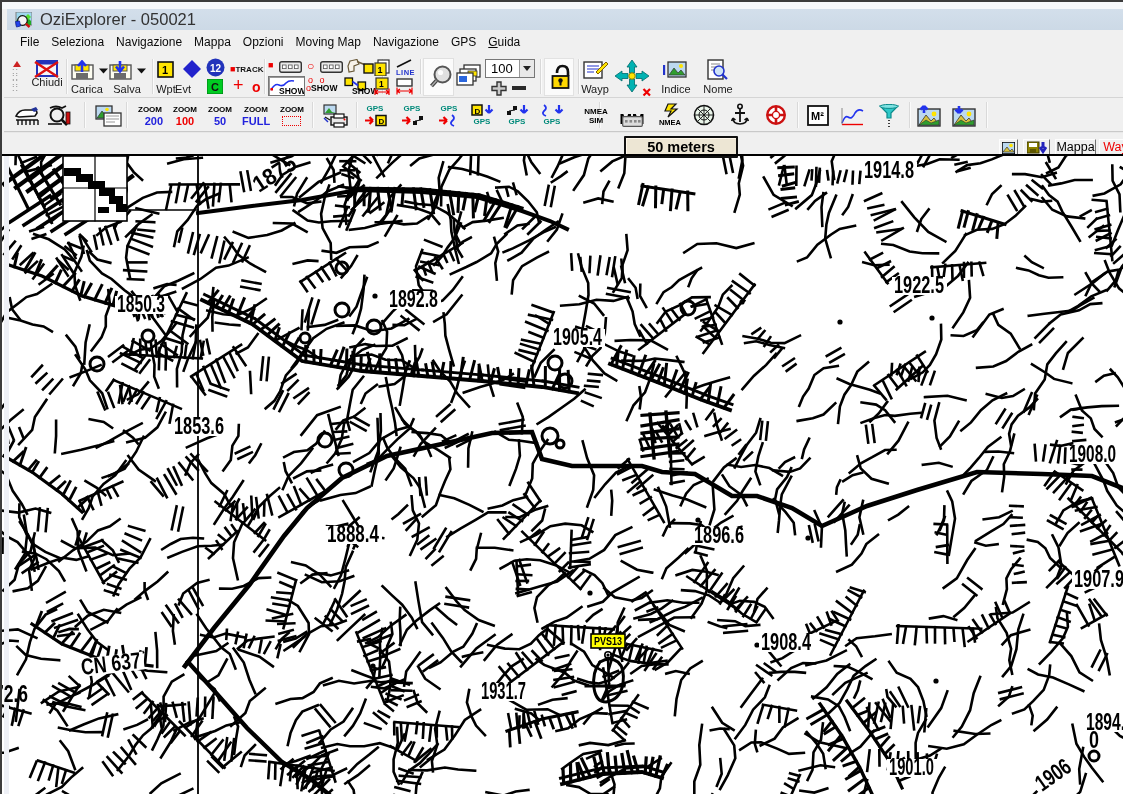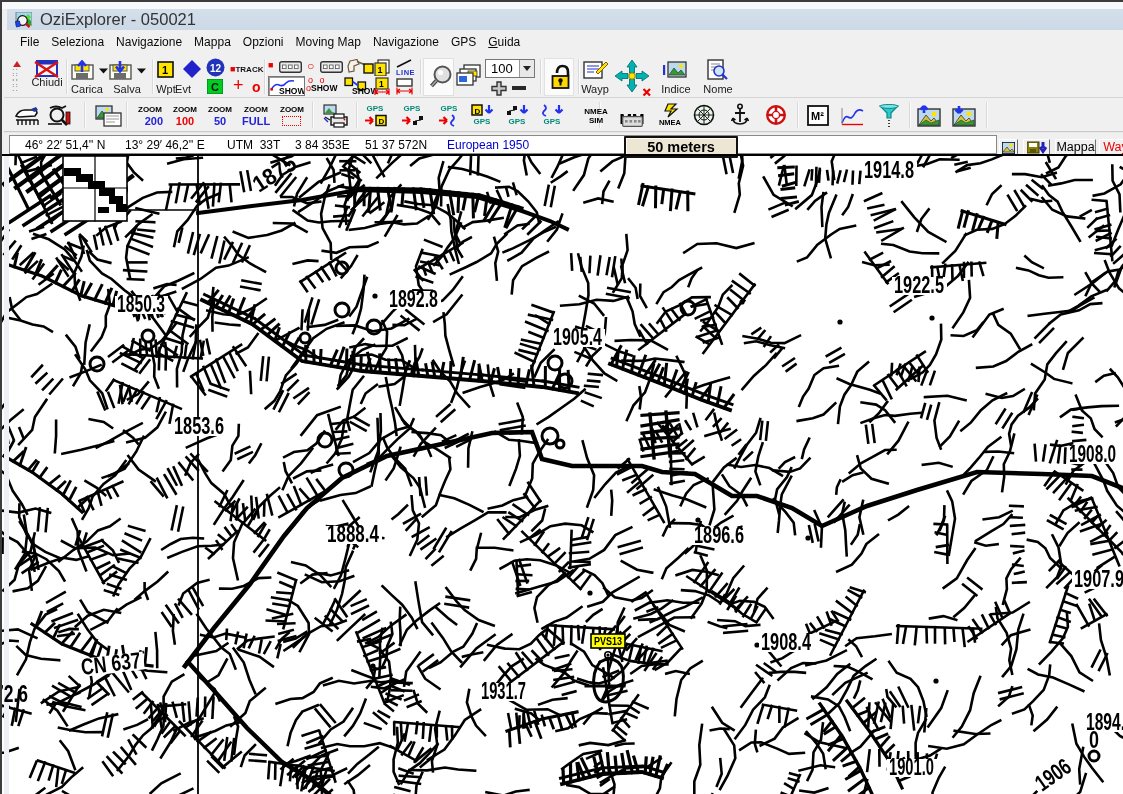--- a/index.html
+++ b/index.html
@@ -410,28 +410,20 @@
  <circle cx="17" cy="10" r="2.4" fill="#ffe400"></circle>
  <path d="M2 21 L9 11 L14 17 L17 14 L22 21 Z" fill="#d8c33c" stroke="#333" stroke-width="0.8"></path>
  <path d="M2 21 L9 16 L14 19 L22 16 L22 21 Z" fill="#2f9e2f" stroke="#333" stroke-width="0.6"></path>
  <path d="M7 2 V9 M7 9 L3.5 5.5 M7 9 L10.5 5.5" stroke="#2233ee" stroke-width="2.6" fill="none"></path>
 </svg>
 <div class="sep" style="left:982px"></div>
 
 </div>
 
 <div id="statusbar">
-  <div id="coordbox">
-    <span style="left:15px">46° 22′ 51,4'' N</span>
-    <span style="left:115px">13° 29′ 46,2'' E</span>
-    <span style="left:217px">UTM&nbsp;&nbsp;33T</span>
-    <span style="left:285px">3 84 353E</span>
-    <span style="left:355px">51 37 572N</span>
-    <span style="left:437px;color:#0000cc">European 1950</span>
-  </div>
   <div style="position:absolute;left:-2px;top:21px;width:1123px;height:2px;background:#000;z-index:40"></div>
 </div>
 <div id="scalebox">50 meters</div>
 <div class="sbtn ibtn" style="left:997px;width:19px;">
   <svg width="13" height="12" viewBox="0 0 13 12">
         <rect width="13" height="12" fill="#bcd9f0" stroke="#000" stroke-width="1.5"></rect>
         <circle cx="9" cy="3.5" r="1.8" fill="#ffe400"></circle>
         <path d="M1 10 L5 5 L8 9 L10 7 L12 10 Z" fill="#d8c33c" stroke="#333" stroke-width="0.7"></path>
       </svg>
 </div>

